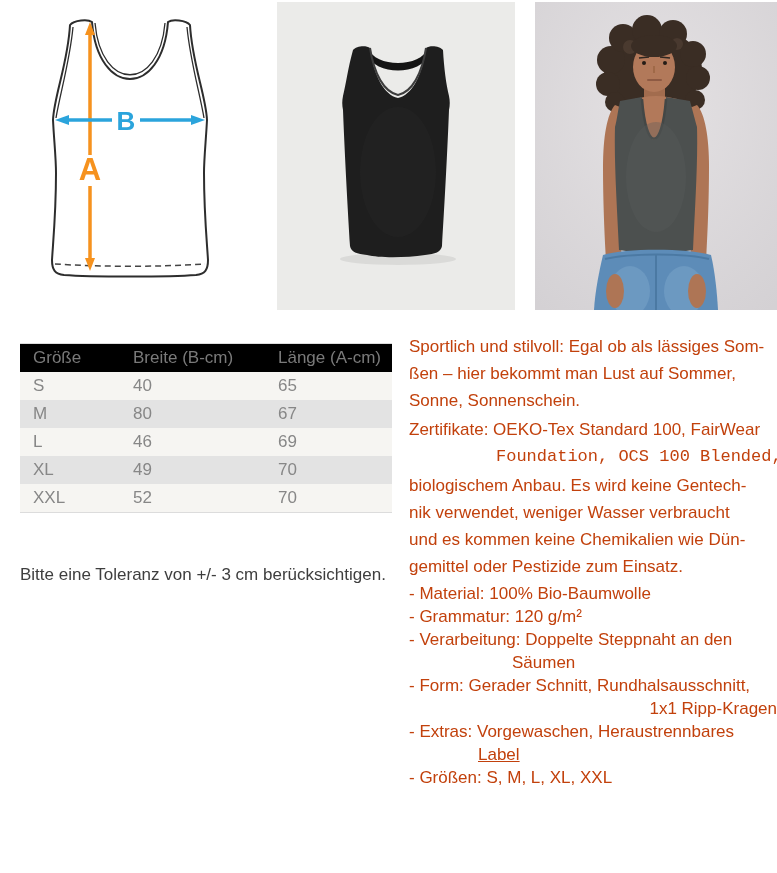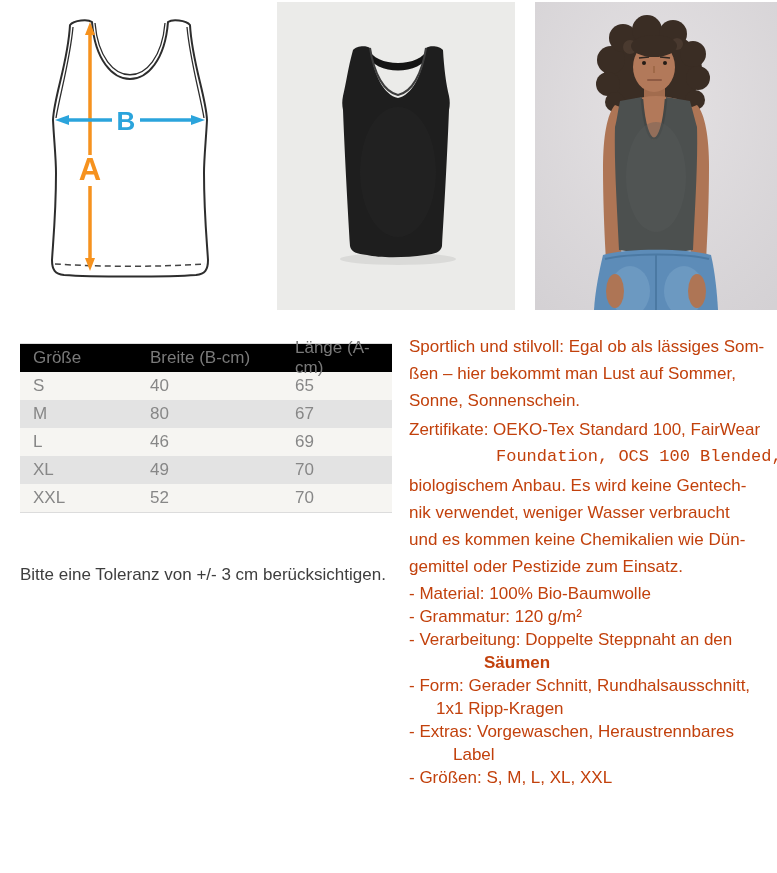--- a/index.html
+++ b/index.html
@@ -16,36 +16,36 @@
   .size-table{
     position:absolute;left:20px;top:343px;width:372px;
     border-top:1px solid #dcdcdc;border-bottom:1px solid #dcdcdc;
     font-size:17px;color:#878787;
   }
   .trow{display:flex;height:28px;align-items:center;}
   .trow.head{color:#7a7a7a;background:#000000;}
   .trow.stripe{background:#e3e3e3;}
   .trow.light{background:#f6f5f2;}
   .c1{width:100px;padding-left:13px;}
-  .c2{width:132px;margin-left:17px;}
+  .c2{width:132px;}
   .c3{flex:1;padding-left:13px;}
   .tolerance{
     position:absolute;left:20px;top:561px;width:372px;
     text-align:left;font-size:17px;color:#3e3e3e;line-height:27px;
   }
   
   .desc{position:absolute;left:409px;top:333px;width:368px;color:#c2410c;}
   .ln{font-size:17px;line-height:27px;white-space:nowrap;}
   .para{margin:0;}
   .para + .para, .para + .list{margin-top:2px;}
   .ind-cert{margin-left:87px;font-family:Liberation Mono, monospace;}
   .list .ln{line-height:23px;}
-  .ind-saeumen{margin-left:75px;font-weight:bold;}
-  .ind-ripp{margin-left:27px;}
-  .ind-label{margin-left:44px;}
+  .ind-saeumen{margin-left:103px;}
+  .ind-ripp{margin-left:51px;text-align:right;}
+  .ind-label{margin-left:69px;text-decoration:underline;}
 </style>
 </head>
 <body>
 
 <div class="diagram">
   <svg viewBox="0 0 180 280" xmlns="http://www.w3.org/2000/svg">
 
     <g>
       <path d="M 30,17
                C 34,12 48,11 52,14

